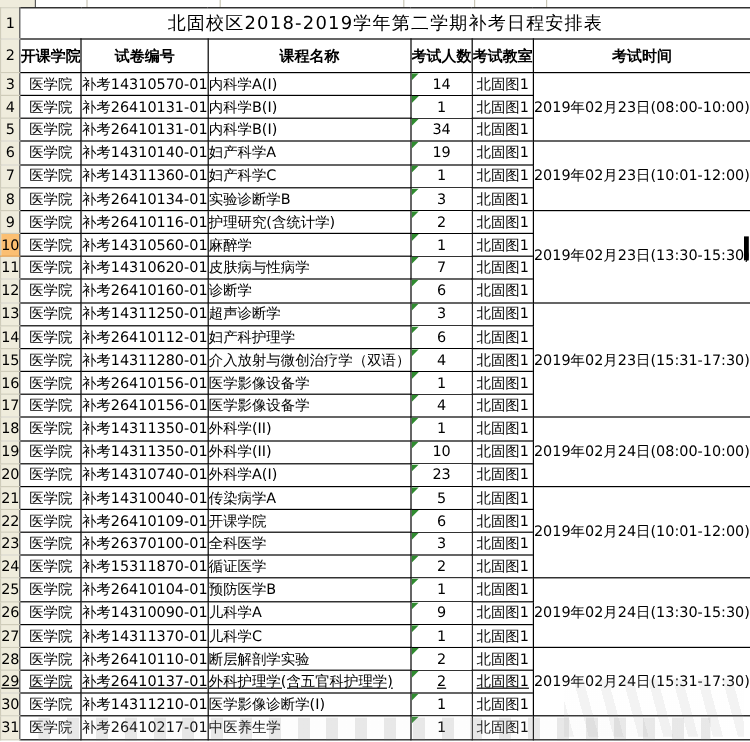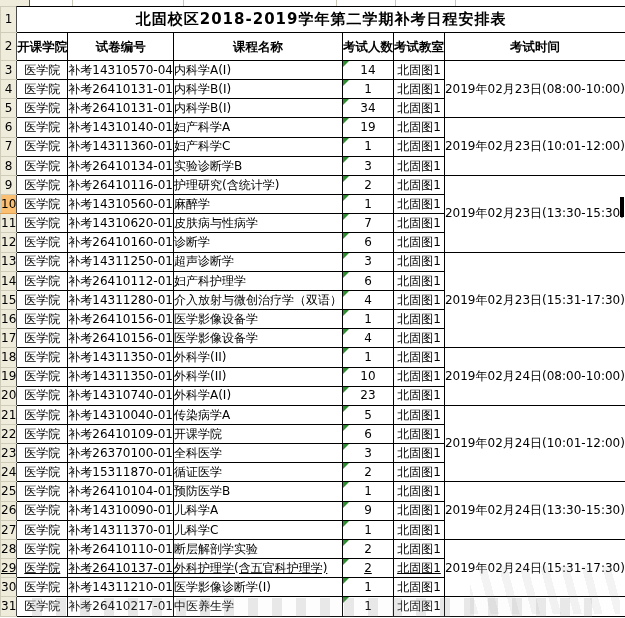--- a/index.html
+++ b/index.html
@@ -18,21 +18,21 @@
   table.sheet td{padding:0;vertical-align:middle;font-size:12px;line-height:1.05;overflow:hidden;white-space:nowrap;}
 
   td.gut{
     background:#efecdc;border:1px solid #cfccba;border-right:1px solid #4a4a4a;
     text-align:center;font-size:11px;color:#000;
   }
   td.gut.sel{background:#fbbf72;border-top-color:#e0a050;border-bottom-color:#e0a050;}
 
   td.c{border:1px solid #000;background:#fff;}
   tr.r-title td.title-cell{
-    border:1px solid #000;text-align:center;font-weight:bold;font-size:15px;letter-spacing:1px;
+    border:1px solid #000;text-align:center;font-weight:normal;font-size:15px;letter-spacing:1px;
   }
   tr.r-head td.c{text-align:center;font-weight:bold;font-size:12.5px;}
 
   td.col-college{text-align:center;}
   td.col-code{text-align:center;font-size:12px;}
   td.col-course{text-align:left;padding-left:3px;}
   td.col-count{text-align:center;position:relative;}
   td.col-room{text-align:center;}
   td.col-time{text-align:center;padding-left:7px;font-size:12px;}
 
@@ -87,21 +87,21 @@
           <td class="c">开课学院</td>
           <td class="c">试卷编号</td>
           <td class="c">课程名称</td>
           <td class="c">考试人数</td>
           <td class="c">考试教室</td>
           <td class="c">考试时间</td>
         </tr>
         <tr style="height: 19.17px;">
           <td class="gut">3</td>
           <td class="c col-college">医学院</td>
-          <td class="c col-code">补考14310570-04</td>
+          <td class="c col-code">补考14310570-01</td>
           <td class="c col-course">内科学A(I)</td>
           <td class="c col-count"><span class="tri"></span><span>14</span></td>
           <td class="c col-room">北固图1</td>
           <td class="c col-time" rowspan="3">2019年02月23日(08:00-10:00)</td>
         </tr>
         <tr style="height: 19.17px;">
           <td class="gut">4</td>
           <td class="c col-college">医学院</td>
           <td class="c col-code">补考26410131-01</td>
           <td class="c col-course">内科学B(I)</td>

